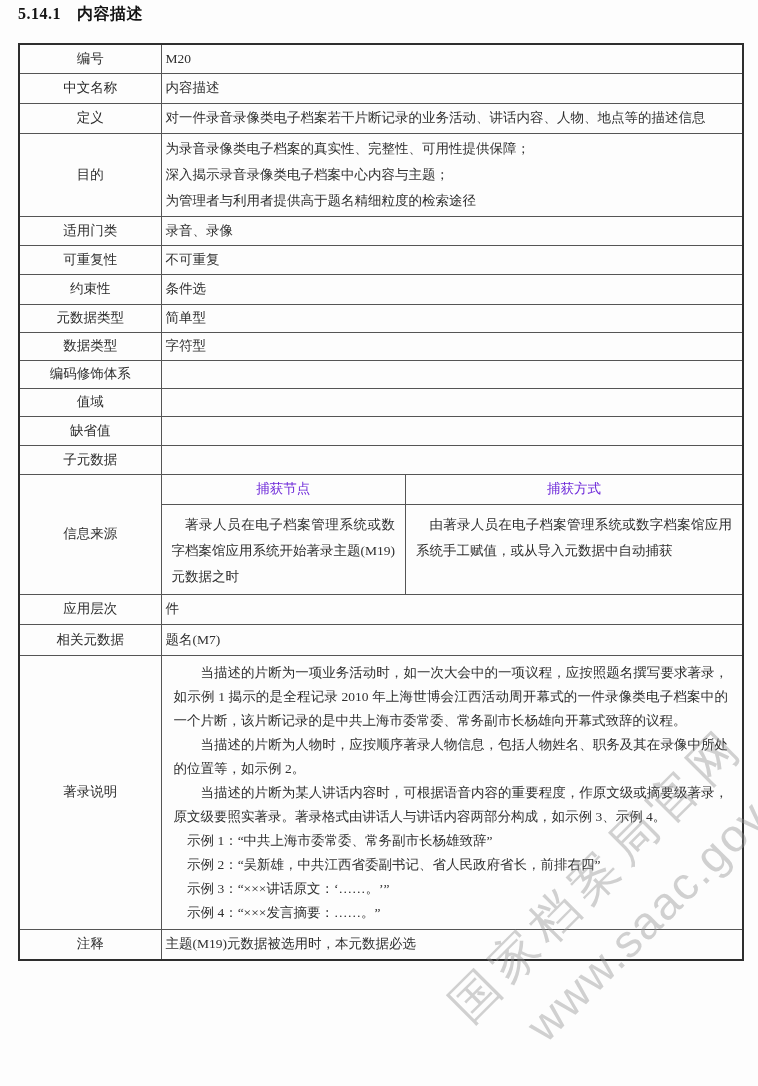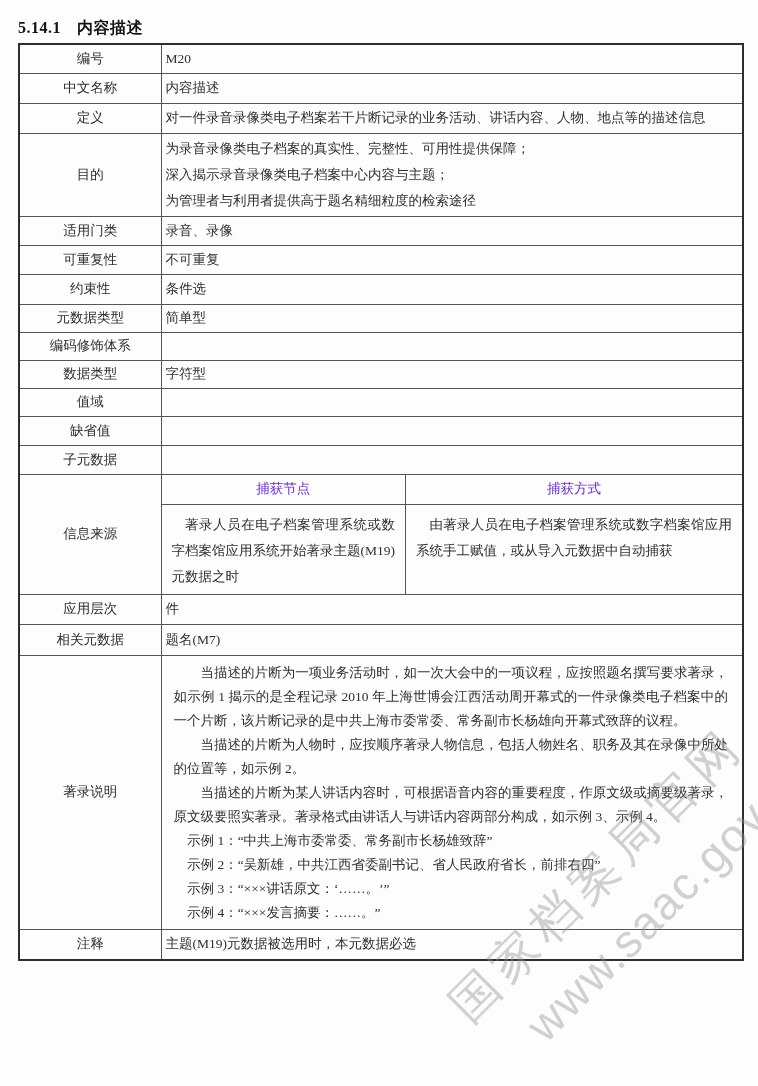--- a/index.html
+++ b/index.html
@@ -3,21 +3,21 @@
 <meta charset="utf-8">
 <style>
   html,body{margin:0;padding:0;}
   body{
     width:758px;height:1086px;position:relative;overflow:hidden;
     background:#fdfdfd;
     font-family:"Liberation Serif","DejaVu Serif",serif;
     color:#2f2f2f;
   }
   .heading{
-    position:absolute;top:18px;left:18px;
+    position:absolute;top:4px;left:18px;
     font-size:16px;font-weight:bold;color:#141414;
     letter-spacing:0.5px;white-space:nowrap;
   }
   .heading .num{margin-right:16px;}
   table.meta{
     position:absolute;top:43px;left:18px;width:724px;
     border-collapse:collapse;table-layout:fixed;
     border:2.5px solid #2e2e2e;
     font-size:13.5px;
   }
@@ -115,26 +115,26 @@
   </tr>
   <tr style="height:30px">
     <td class="lbl">约束性</td>
     <td class="val">条件选</td>
   </tr>
   <tr style="height:28px">
     <td class="lbl">元数据类型</td>
     <td class="val">简单型</td>
   </tr>
   <tr style="height:28px">
+    <td class="lbl">数据类型</td>
+    <td class="val">字符型</td>
+  </tr>
+  <tr style="height:28px">
     <td class="lbl">编码修饰体系</td>
     <td class="val"></td>
-  </tr>
-  <tr style="height:28px">
-    <td class="lbl">数据类型</td>
-    <td class="val">字符型</td>
   </tr>
   <tr style="height:28px">
     <td class="lbl">值域</td>
     <td class="val"></td>
   </tr>
   <tr style="height:29px">
     <td class="lbl">缺省值</td>
     <td class="val"></td>
   </tr>
   <tr style="height:29px">

